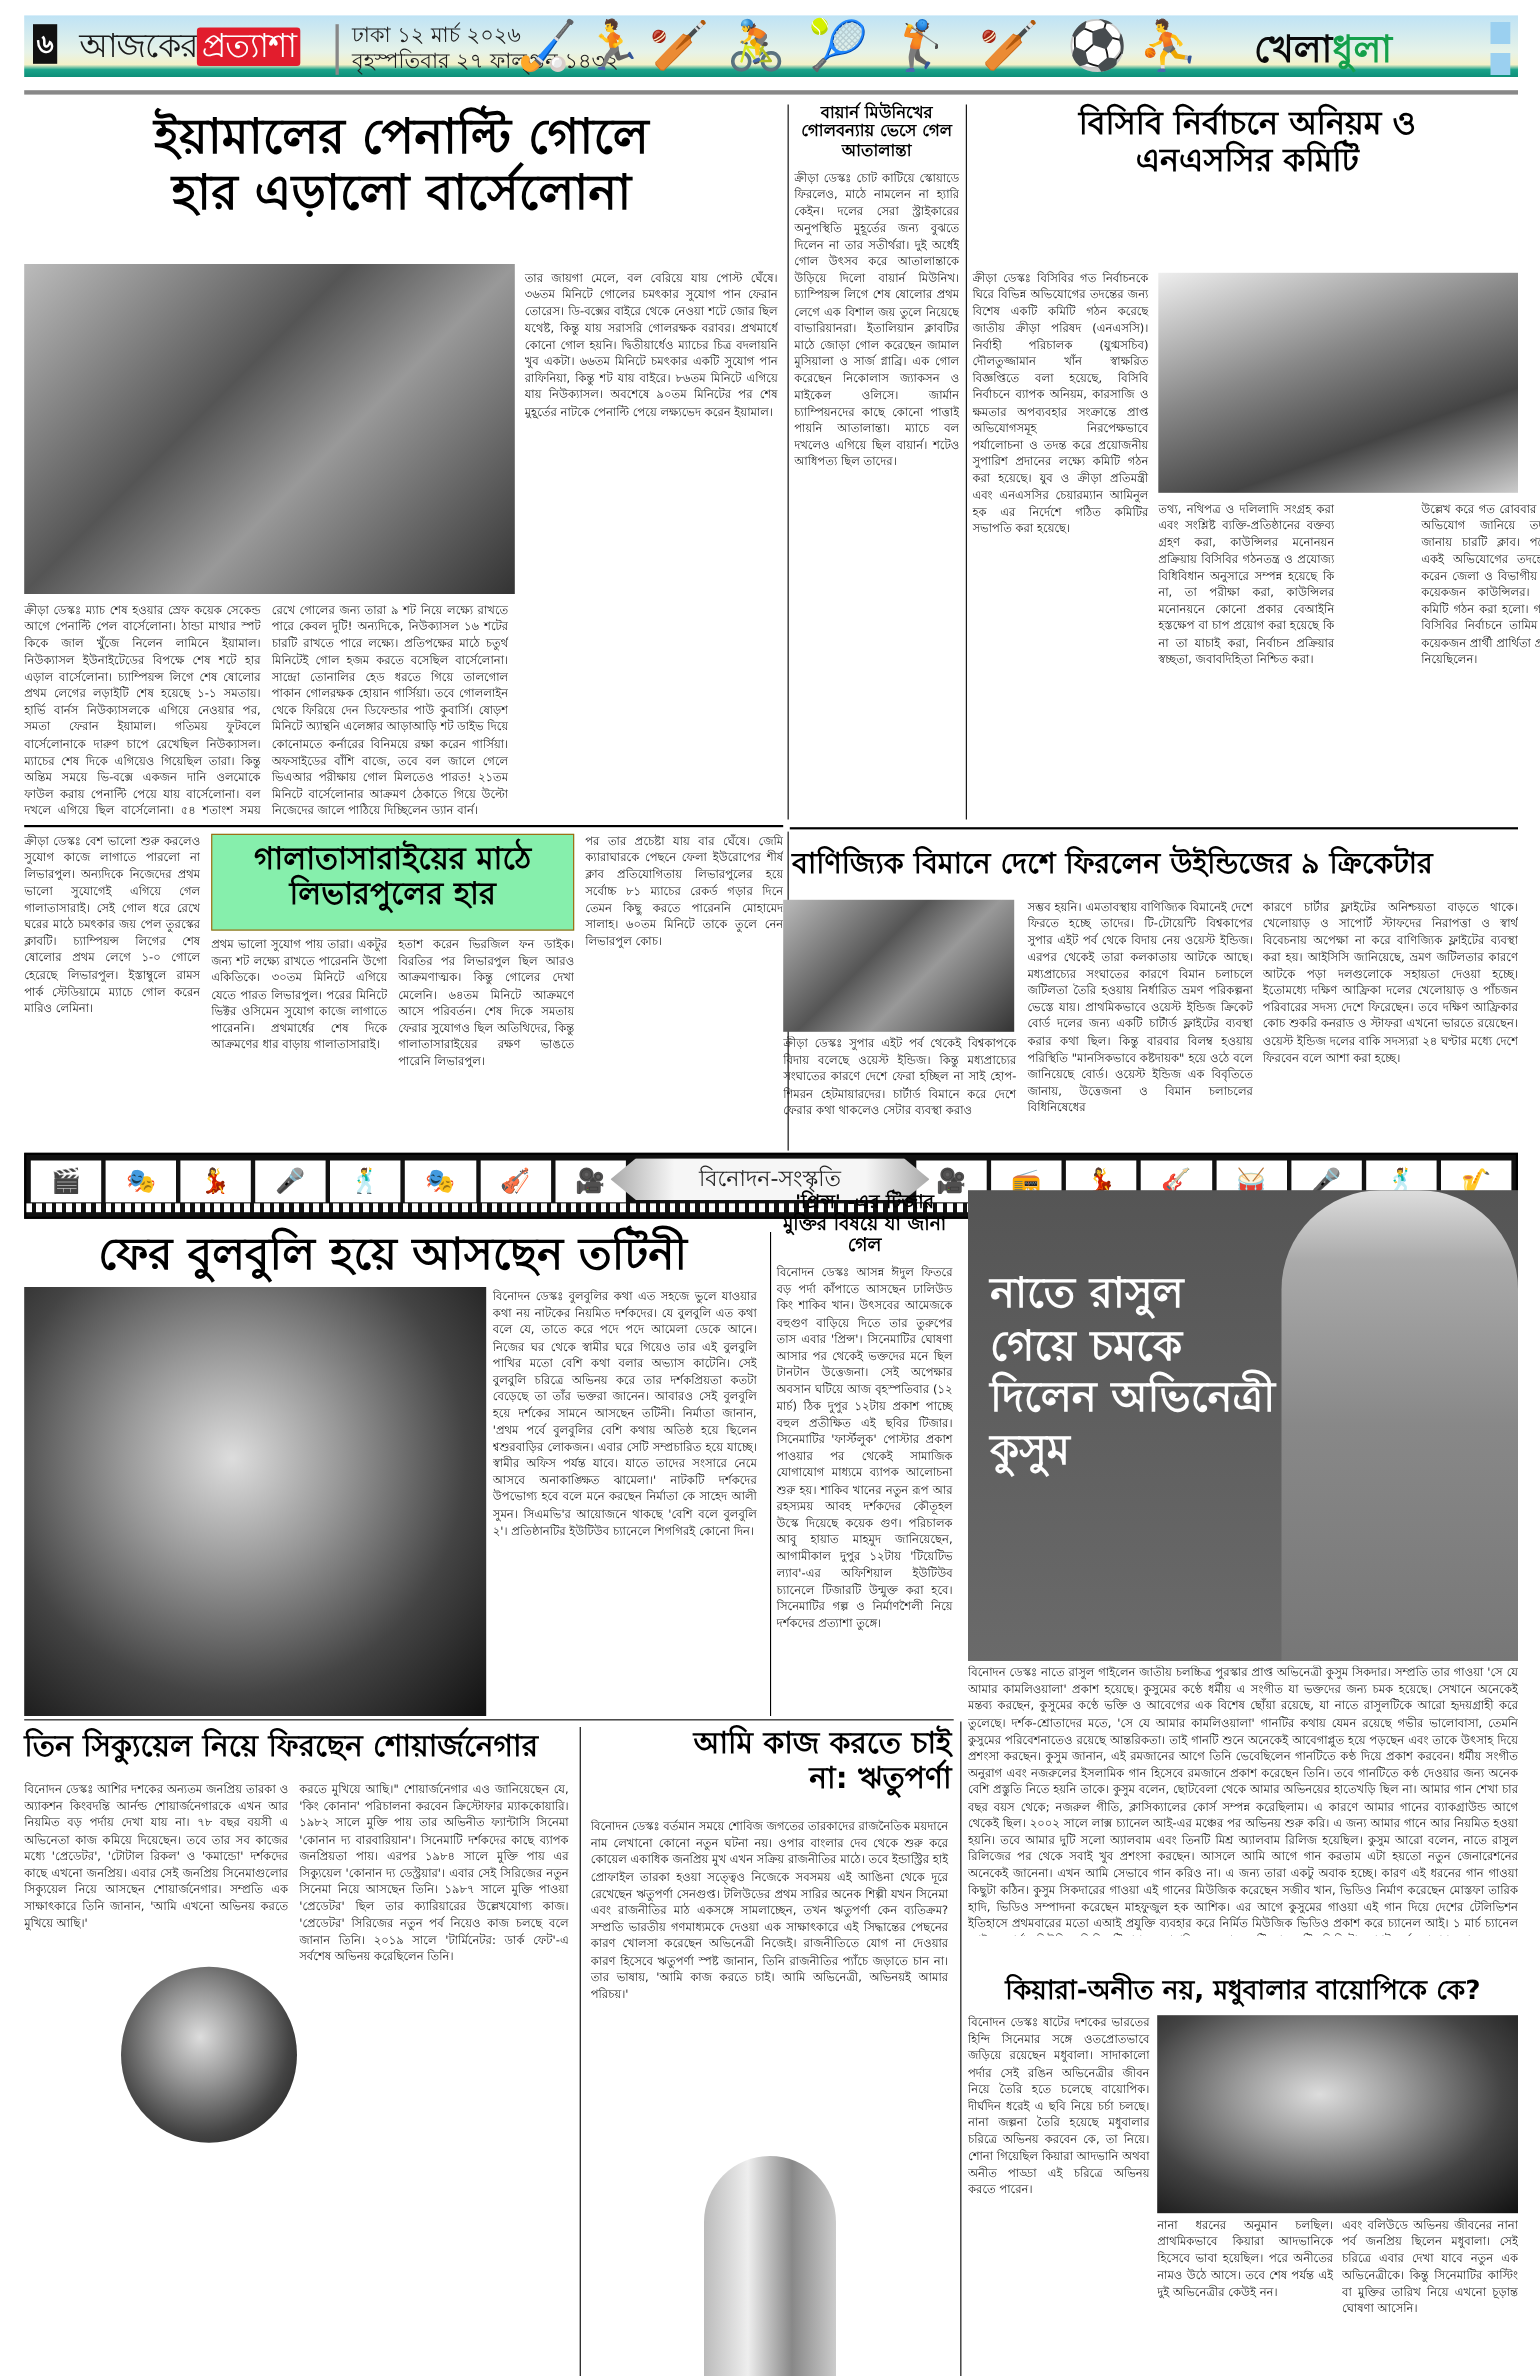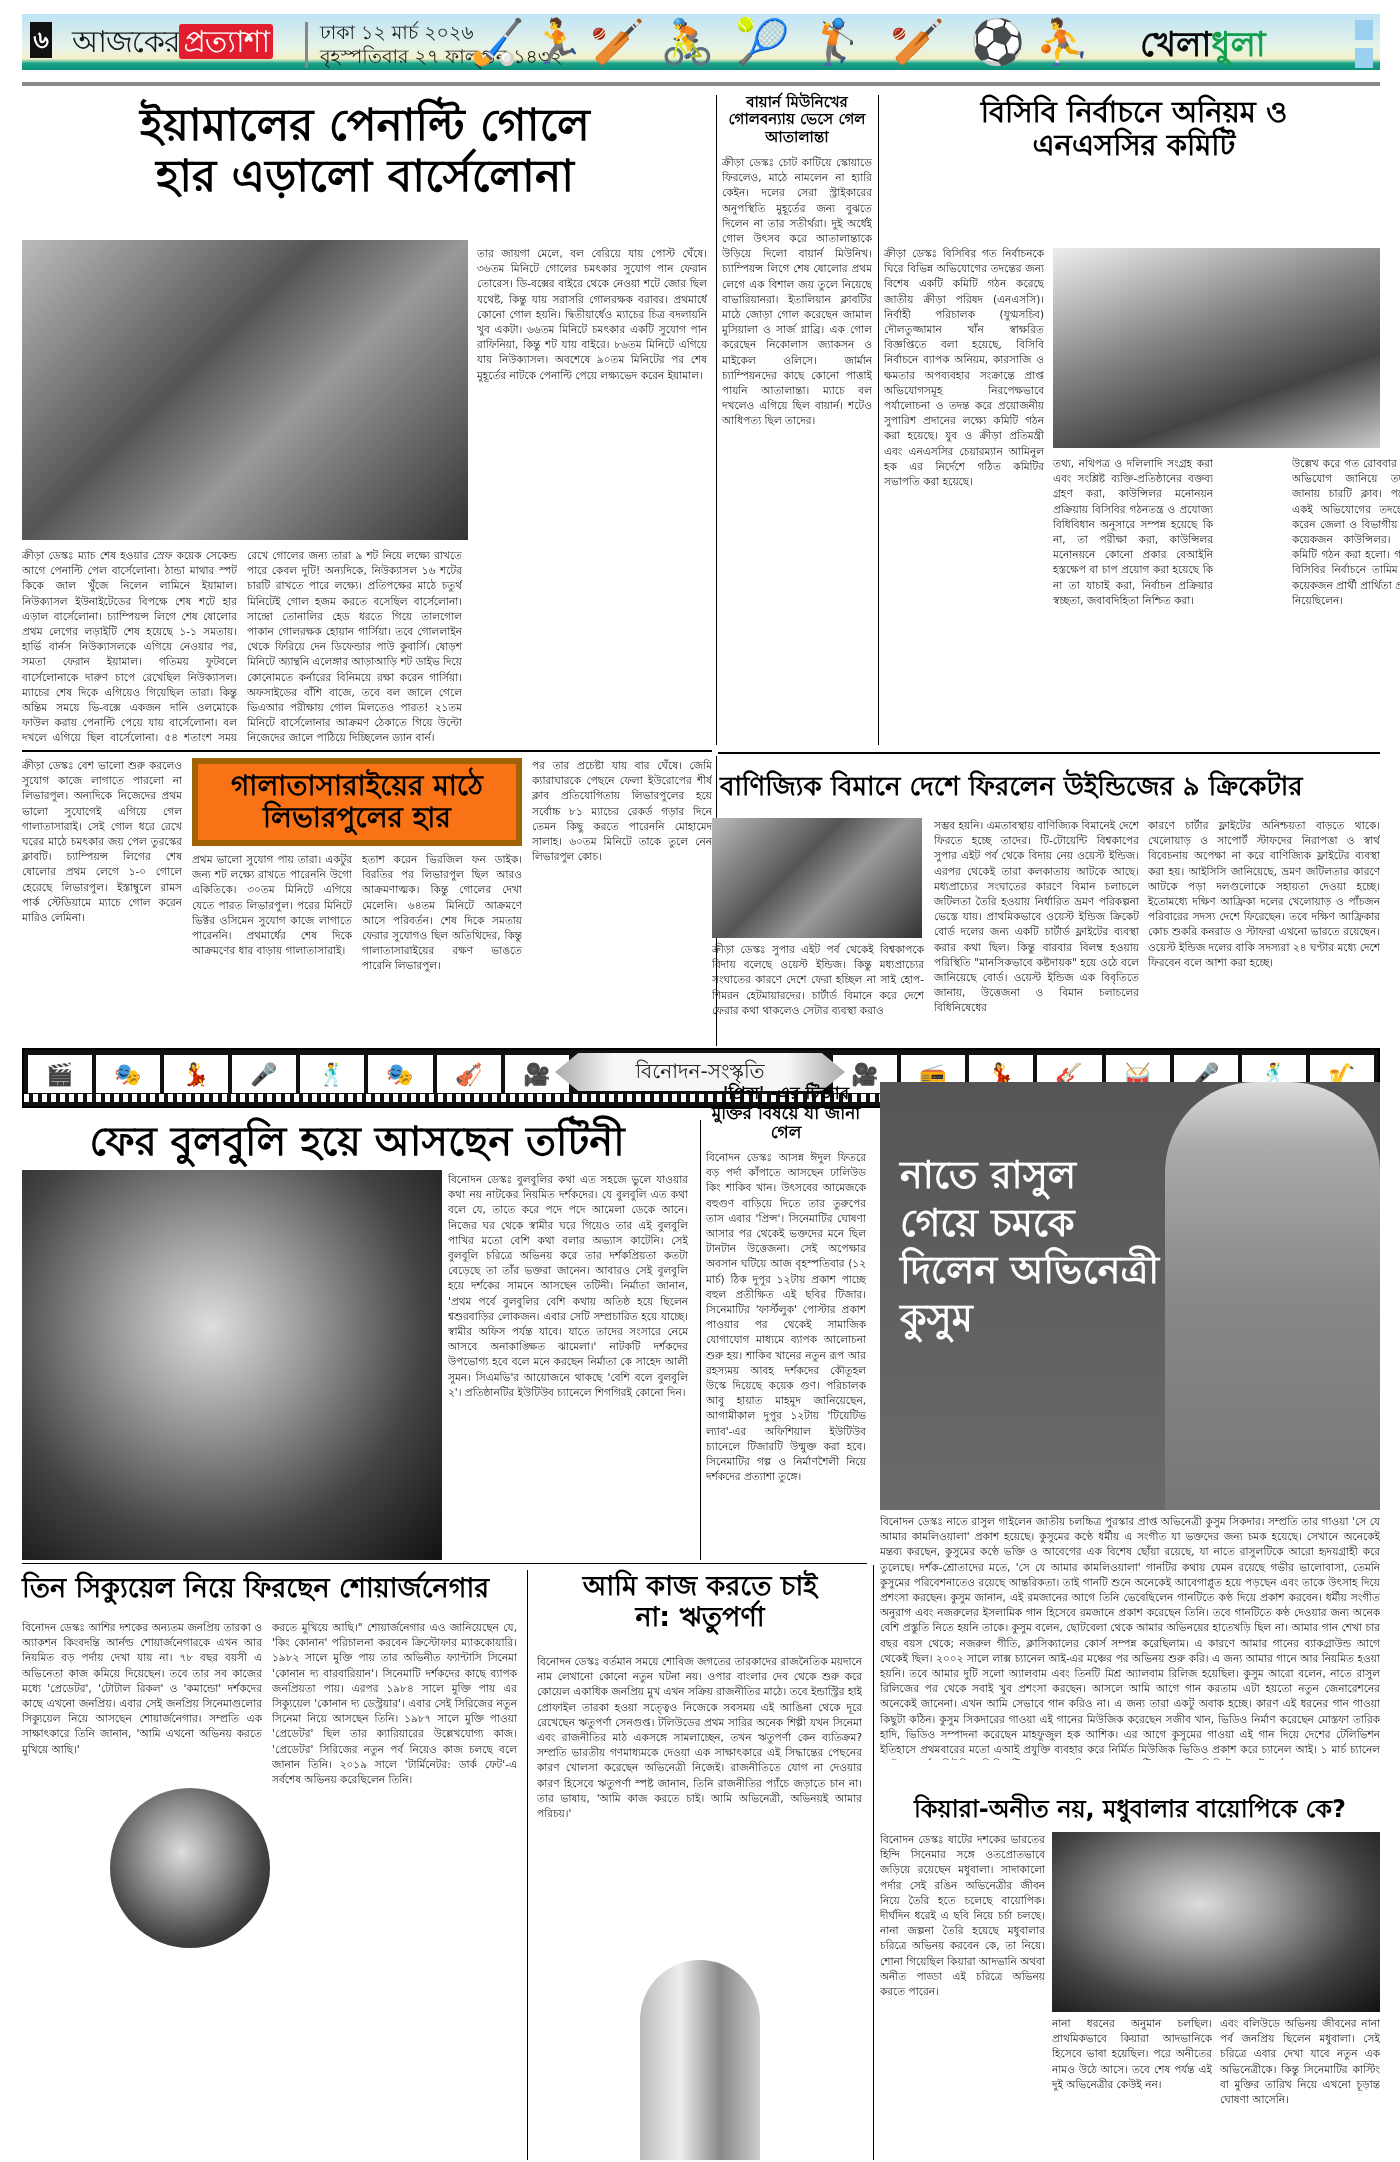--- a/index.html
+++ b/index.html
@@ -20,21 +20,21 @@
 .h1{font-weight:bold;color:#000;line-height:1.15;text-align:center}
 .body-text{font-size:10.5px;line-height:15.2px;text-align:justify;color:#222;overflow:hidden}
 .photo{background:#777;overflow:hidden}
 .ph-grad1{background:linear-gradient(135deg,#bbb 0%,#555 40%,#999 60%,#333 100%)}
 .ph-grad2{background:linear-gradient(160deg,#eee 0%,#888 40%,#444 70%,#ccc 100%)}
 .ph-grad3{background:radial-gradient(ellipse at 45% 40%,#ddd 0%,#999 30%,#444 65%,#111 100%)}
 .ph-grad4{background:linear-gradient(180deg,#555 0%,#6a6a6a 100%)}
 .ph-grad5{background:linear-gradient(90deg,#bbb,#eee,#888,#ccc)}
 .vline{background:#000;width:1px}
 .hline{background:#000;height:2px}
-.box-title{border:6px solid #a16207;background:#f97316}
+.box-title{border:1px solid #a16207;background:#86efac}
 .film{left:22px;top:1048px;width:1358px;height:60px;background:#111;border:2px solid #000}
 .film .frames{position:absolute;left:4px;right:4px;top:5px;height:38px;display:flex;gap:4px}
 .film .frame{flex:1;background:#fff;display:flex;align-items:center;justify-content:center;font-size:22px;color:#111}
 .film .perf{position:absolute;left:0;right:0;bottom:4px;height:8px;background:repeating-linear-gradient(90deg,#fff 0 5px,#111 5px 9px)}
 .film-label{left:555px;top:1053px;width:290px;height:38px;background:linear-gradient(90deg,#aaa,#f6f6f6 20%,#f6f6f6 80%,#aaa);display:flex;align-items:center;justify-content:center;font-size:20px;color:#222;clip-path:polygon(8% 0,92% 0,100% 50%,92% 100%,8% 100%,0 50%)}
 .overlay-title{color:#fff;font-weight:bold;font-size:38px;line-height:1.25}
 </style>
 </head>
 <body>
 
@@ -151,21 +151,21 @@
 
 <div class="abs hline" style="left:22px;top:1563px;width:845px;height:1px"></div>
 
 <div class="abs h1" style="left:22px;top:1572px;width:500px;font-size:27px;text-align:left">তিন সিক্যুয়েল নিয়ে ফিরছেন শোয়ার্জনেগার</div>
 <div class="abs body-text" style="left:22px;top:1620px;width:240px;height:540px">বিনোদন ডেস্কঃ আশির দশকের অন্যতম জনপ্রিয় তারকা ও অ্যাকশন কিংবদন্তি আর্নল্ড শোয়ার্জনেগারকে এখন আর নিয়মিত বড় পর্দায় দেখা যায় না। ৭৮ বছর বয়সী এ অভিনেতা কাজ কমিয়ে দিয়েছেন। তবে তার সব কাজের মধ্যে 'প্রেডেটর', 'টোটাল রিকল' ও 'কমান্ডো' দর্শকদের কাছে এখনো জনপ্রিয়। এবার সেই জনপ্রিয় সিনেমাগুলোর সিক্যুয়েল নিয়ে আসছেন শোয়ার্জনেগার। সম্প্রতি এক সাক্ষাৎকারে তিনি জানান, 'আমি এখনো অভিনয় করতে মুখিয়ে আছি।'</div>
 <div class="abs photo ph-grad3" style="left:110px;top:1788px;width:160px;height:160px;border-radius:50%"></div>
 <div class="abs body-text" style="left:272px;top:1620px;width:245px;height:540px">করতে মুখিয়ে আছি।" শোয়ার্জনেগার এও জানিয়েছেন যে, 'কিং কোনান' পরিচালনা করবেন ক্রিস্টোফার ম্যাককোয়ারি। ১৯৮২ সালে মুক্তি পায় তার অভিনীত ফ্যান্টাসি সিনেমা 'কোনান দ্য বারবারিয়ান'। সিনেমাটি দর্শকদের কাছে ব্যাপক জনপ্রিয়তা পায়। এরপর ১৯৮৪ সালে মুক্তি পায় এর সিক্যুয়েল 'কোনান দ্য ডেস্ট্রয়ার'। এবার সেই সিরিজের নতুন সিনেমা নিয়ে আসছেন তিনি। ১৯৮৭ সালে মুক্তি পাওয়া 'প্রেডেটর' ছিল তার ক্যারিয়ারের উল্লেখযোগ্য কাজ। 'প্রেডেটর' সিরিজের নতুন পর্ব নিয়েও কাজ চলছে বলে জানান তিনি। ২০১৯ সালে 'টার্মিনেটর: ডার্ক ফেট'-এ সর্বশেষ অভিনয় করেছিলেন তিনি।</div>
 
 <div class="abs vline" style="left:527px;top:1570px;height:590px"></div>
 
-<div class="abs h1" style="left:535px;top:1570px;width:330px;font-size:27px;">
+<div class="abs h1" style="left:535px;top:1570px;width:330px;font-size:27px;text-align:right;">
   <div>আমি কাজ করতে চাই</div>
   <div>না: ঋতুপর্ণা</div>
 </div>
 <div class="abs body-text" style="left:537px;top:1654px;width:325px;height:300px">বিনোদন ডেস্কঃ বর্তমান সময়ে শোবিজ জগতের তারকাদের রাজনৈতিক ময়দানে নাম লেখানো কোনো নতুন ঘটনা নয়। ওপার বাংলার দেব থেকে শুরু করে কোয়েল একাধিক জনপ্রিয় মুখ এখন সক্রিয় রাজনীতির মাঠে। তবে ইন্ডাস্ট্রির হাই প্রোফাইল তারকা হওয়া সত্ত্বেও নিজেকে সবসময় এই আঙিনা থেকে দূরে রেখেছেন ঋতুপর্ণা সেনগুপ্ত। টলিউডের প্রথম সারির অনেক শিল্পী যখন সিনেমা এবং রাজনীতির মাঠ একসঙ্গে সামলাচ্ছেন, তখন ঋতুপর্ণা কেন ব্যতিক্রম? সম্প্রতি ভারতীয় গণমাধ্যমকে দেওয়া এক সাক্ষাৎকারে এই সিদ্ধান্তের পেছনের কারণ খোলসা করেছেন অভিনেত্রী নিজেই। রাজনীতিতে যোগ না দেওয়ার কারণ হিসেবে ঋতুপর্ণা স্পষ্ট জানান, তিনি রাজনীতির প্যাঁচে জড়াতে চান না। তার ভাষায়, 'আমি কাজ করতে চাই। আমি অভিনেত্রী, অভিনয়ই আমার পরিচয়।'</div>
 <div class="abs photo ph-grad5" style="left:640px;top:1960px;width:120px;height:200px;border-radius:60px 60px 0 0"></div>
 
 <div class="abs vline" style="left:873px;top:1565px;height:595px"></div>
 
 <div class="abs h1" style="left:880px;top:1796px;width:500px;font-size:24px;">কিয়ারা-অনীত নয়, মধুবালার বায়োপিকে কে?</div>
 <div class="abs body-text" style="left:880px;top:1832px;width:165px;height:328px">বিনোদন ডেস্কঃ ষাটের দশকের ভারতের হিন্দি সিনেমার সঙ্গে ওতপ্রোতভাবে জড়িয়ে রয়েছেন মধুবালা। সাদাকালো পর্দার সেই রঙিন অভিনেত্রীর জীবন নিয়ে তৈরি হতে চলেছে বায়োপিক। দীর্ঘদিন ধরেই এ ছবি নিয়ে চর্চা চলছে। নানা জল্পনা তৈরি হয়েছে মধুবালার চরিত্রে অভিনয় করবেন কে, তা নিয়ে। শোনা গিয়েছিল কিয়ারা আদভানি অথবা অনীত পাড্ডা এই চরিত্রে অভিনয় করতে পারেন।</div>

